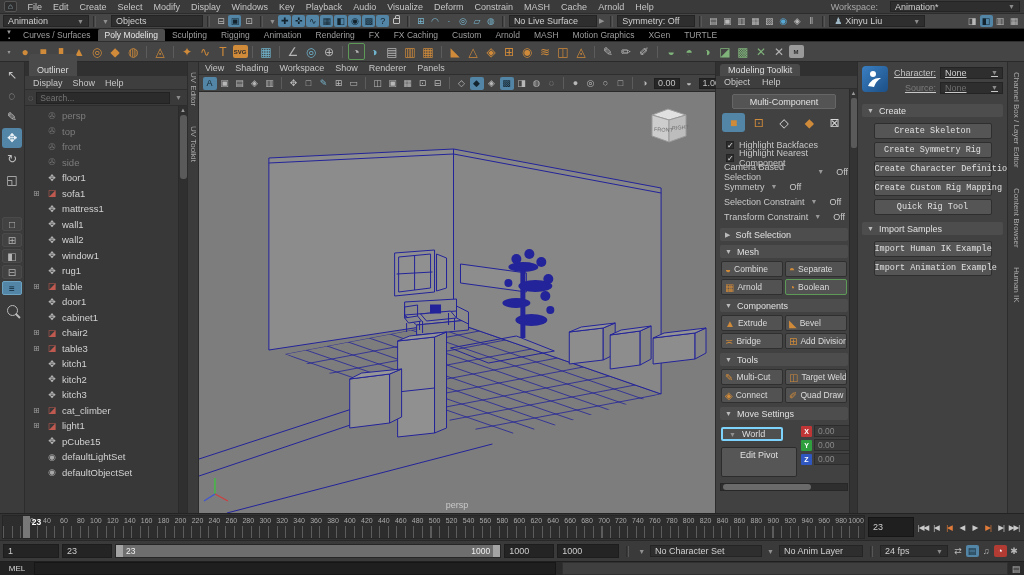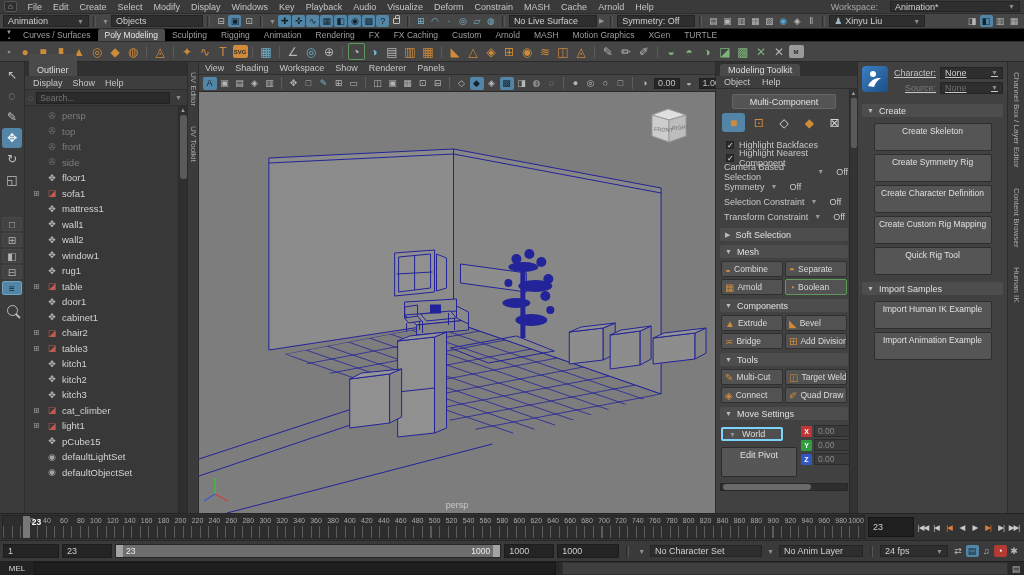--- a/index.html
+++ b/index.html
@@ -137,21 +137,21 @@
   .humanik { width:149px; background:#414141; display:flex; flex-direction:column; flex:none; padding:4px 4px 0; }
   .hik-top { display:flex; gap:4px; margin-bottom:4px;text-decoration:underline; }
   .hik-logo { width:26px; height:26px; border-radius:4px; background:linear-gradient(135deg,#3a7fc2,#1c4f86); position:relative; flex:none; }
   .hik-rows { flex:1; }
   .hik-row { display:flex; align-items:center; height:13px; margin-bottom:2px; }
   .hik-row .lbl { width:48px; text-align:right; padding-right:4px; color:#c3c3c3; }
   .hik-row.dim .lbl { color:#7c7c7c; }
   .hik-sel { flex:1; height:12px; background:#2e2e2e; border:1px solid #242424; display:flex; align-items:center; padding:0 4px; color:#cfcfcf; }
   .hik-row.dim .hik-sel { color:#6e6e6e; }
   .hik-sel .car { margin-left:auto; font-size:7px; color:#8b8b8b; }
-  .hik-btn { display:block; width:118px; margin:3px auto; height:28px; background:#555; border:1px solid #2e2e2e; border-radius:2px; color:#e0e0e0; font-size:8.5px; text-align:center; line-height:15px; white-space:nowrap; }
+  .hik-btn { display:block; width:118px; margin:3px auto; height:16px; background:#555; border:1px solid #2e2e2e; border-radius:2px; color:#e0e0e0; font-size:8.5px; text-align:center; line-height:15px; white-space:nowrap;font-family:Liberation Mono, monospace; }
 
   
   .timeline { height:27px; background:#333; display:flex; align-items:stretch; border-top:1px solid #232323; flex:none; }
   .tl-strip { flex:1; position:relative; margin:1px 2px; background:#2d2d2d; border:1px solid #262626; overflow:hidden; }
   .tick-row { display:flex; height:11px; padding:1px 0 0 14px; }
   .tick { flex:1; font-size:7px; color:#a9a9a9; text-align:right; overflow:visible; white-space:nowrap; }
   .tickmarks { position:absolute; left:0; right:0; bottom:0; height:12px;
     background:repeating-linear-gradient(90deg,#5c5c5c 0 1px,transparent 1px 8.55px); }
   .playhead { position:absolute; top:0; bottom:0; left:2.3%; width:7px; background:#787878; }
   .playhead-label { position:absolute; top:1px; left:calc(2.3% + 9px); color:#fff; font-weight:bold; font-size:8.5px; }

